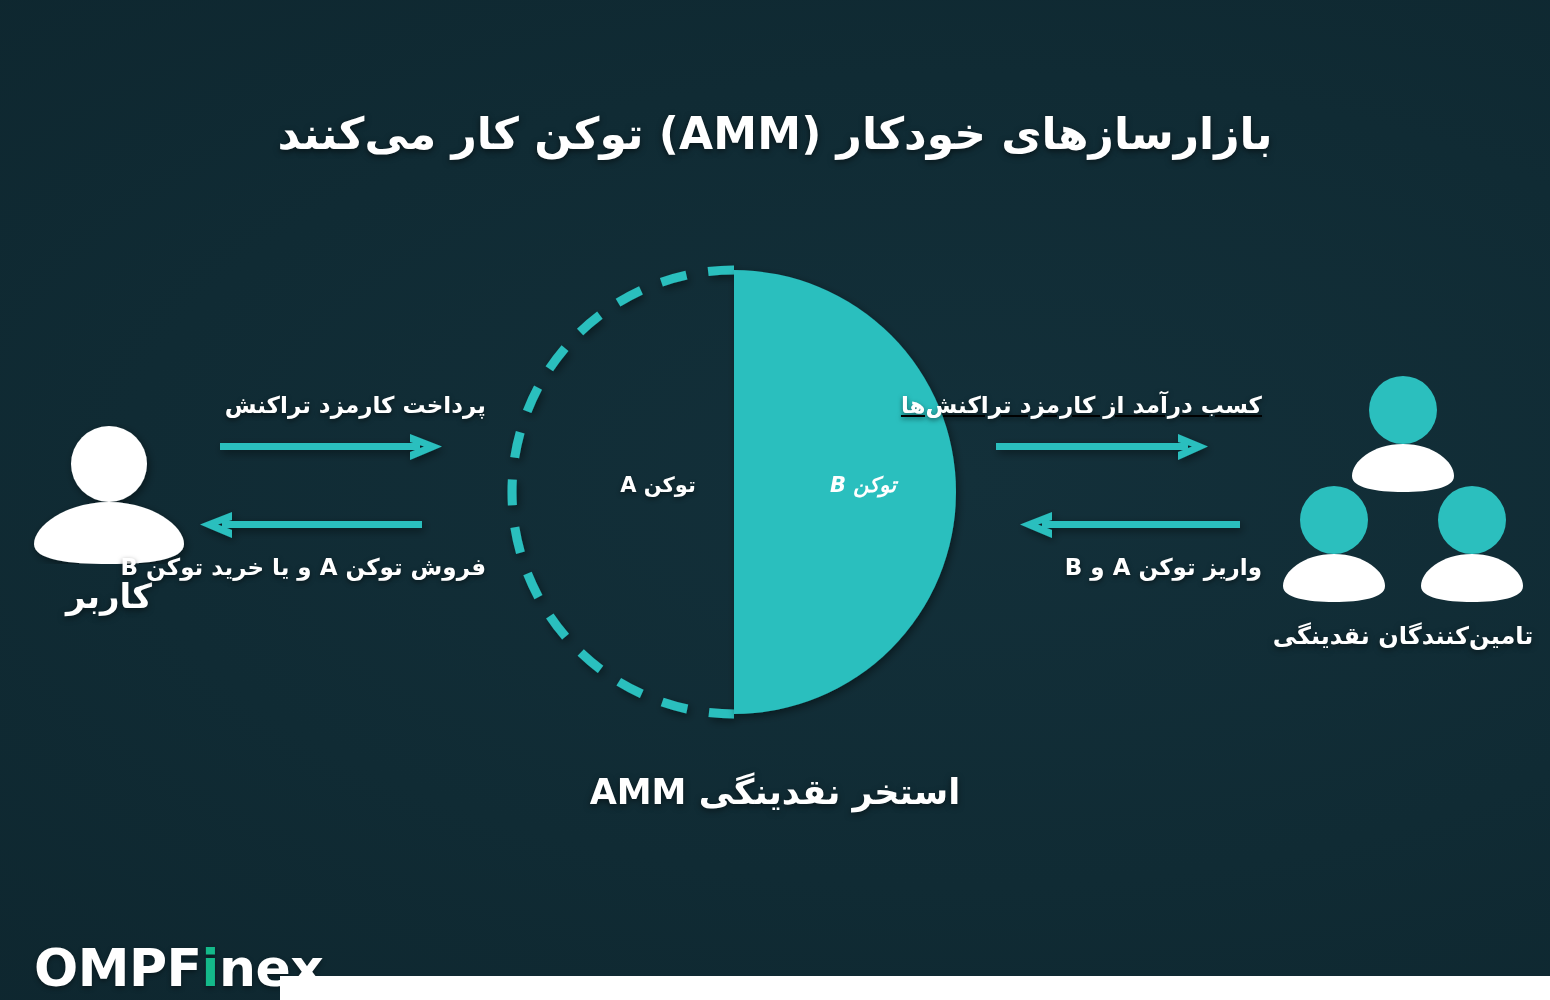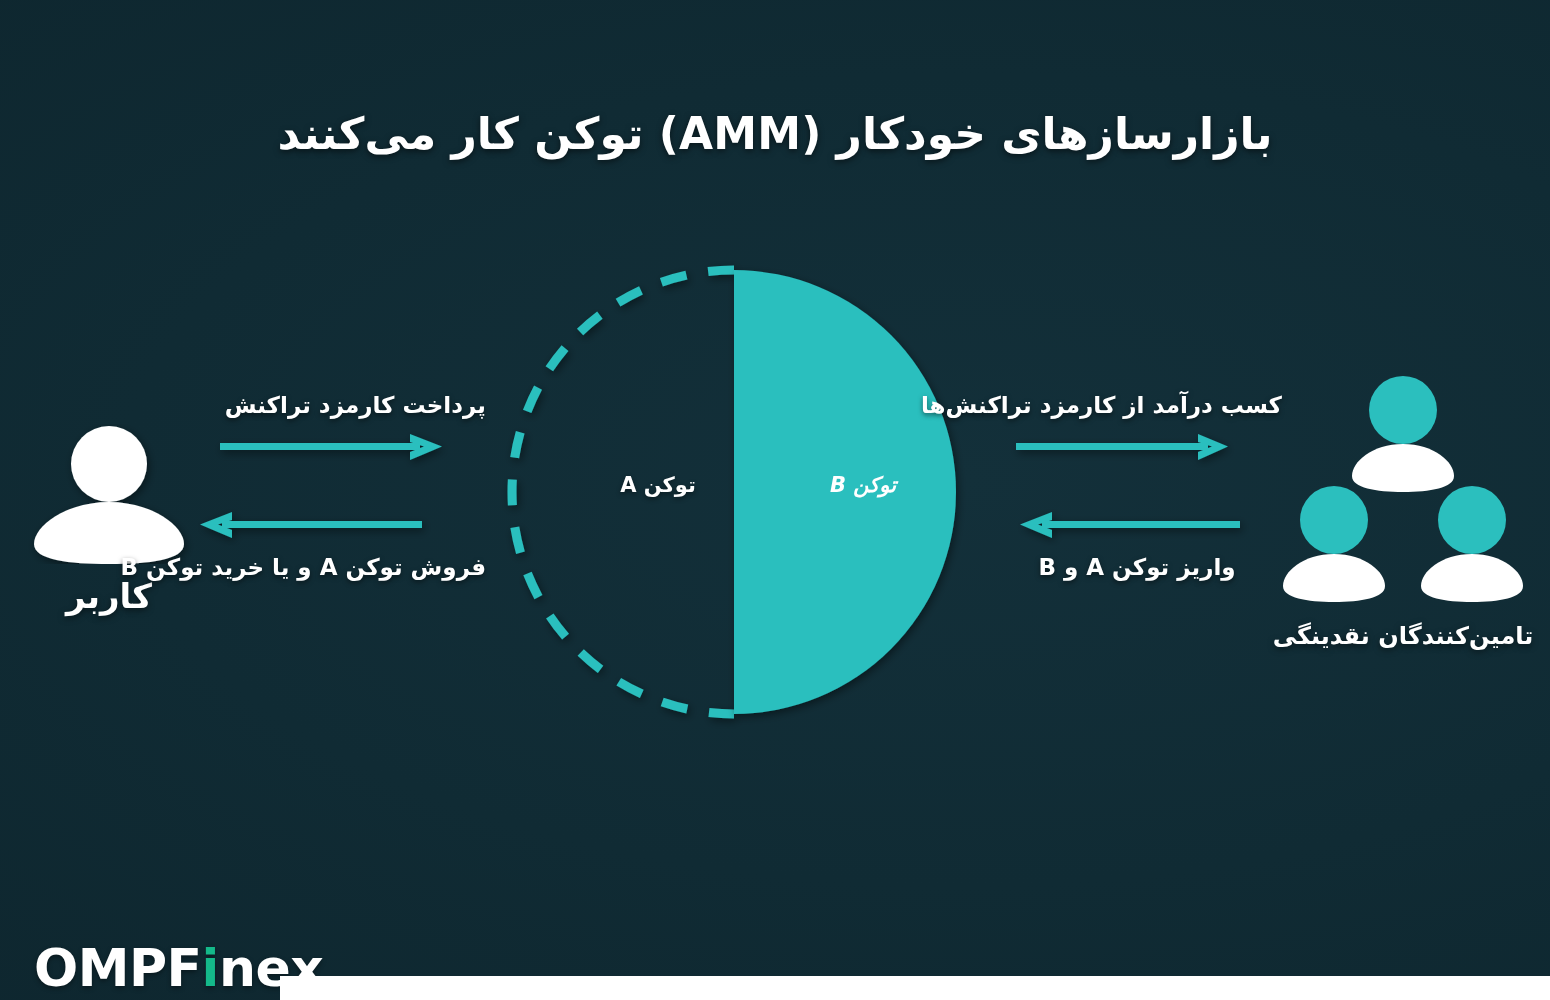--- a/index.html
+++ b/index.html
@@ -120,24 +120,24 @@
     white-space: nowrap;
     text-shadow: 0 2px 5px rgba(0,0,0,0.5);
   }
   .flow svg { display: block; overflow: visible; }
 
   .flow-left-top   { left: 196px;  top: 392px; width: 290px; }
   .flow-left-top .flow-text   { text-align: right; margin-bottom: 16px; }
   .flow-left-bottom{ left: 186px;  top: 512px; width: 300px; }
   .flow-left-bottom .flow-text{ text-align: right; margin-top: 16px; }
 
-  .flow-right-top   { left: 972px; top: 392px; width: 310px; }
+  .flow-right-top   { left: 952px; top: 392px; width: 310px; text-decoration: underline; }
   .flow-right-top .flow-text   { text-align: right; margin-bottom: 16px; }
   .flow-right-bottom{ left: 1012px; top: 512px; width: 250px; }
-  .flow-right-bottom .flow-text{ text-align: center; margin-top: 16px; }
+  .flow-right-bottom .flow-text{ text-align: right; margin-top: 16px; }
 
   
   .brand {
     position: absolute;
     left: 34px;
     top: 938px;
     font-size: 52px;
     font-weight: bold;
     color: #ffffff;
     letter-spacing: -0.5px;
@@ -172,20 +172,21 @@
       </defs>
 
       <path d="M 226 4 A 222 222 0 0 0 226 448" fill="none" stroke="#2bbfbe" stroke-width="9" stroke-dasharray="26 22" stroke-linecap="butt" filter="url(#softshadow)"></path>
 
       <path d="M 226 4 A 222 222 0 0 1 226 448 Z" fill="#2bbfbe" filter="url(#softshadow)"></path>
     </svg>
     <div class="pool-label label-token-a">توکن A</div>
     <div class="pool-label label-token-b">توکن B</div>
   </div>
 
+  <div class="pool-caption">استخر نقدینگی AMM</div>
 
   <div class="actor" id="actor-user">
     <svg width="170" height="140" viewBox="0 0 170 140" aria-hidden="true">
       <g filter="url(#softshadow)">
         <circle cx="85" cy="40" r="38" fill="#ffffff"></circle>
         <path d="M 85 78 C 42 78 10 102 10 120 C 10 136 45 140 85 140 C 125 140 160 136 160 120 C 160 102 128 78 85 78 Z" fill="#ffffff"></path>
       </g>
     </svg>
     <div class="actor-caption">کاربر</div>
   </div>

